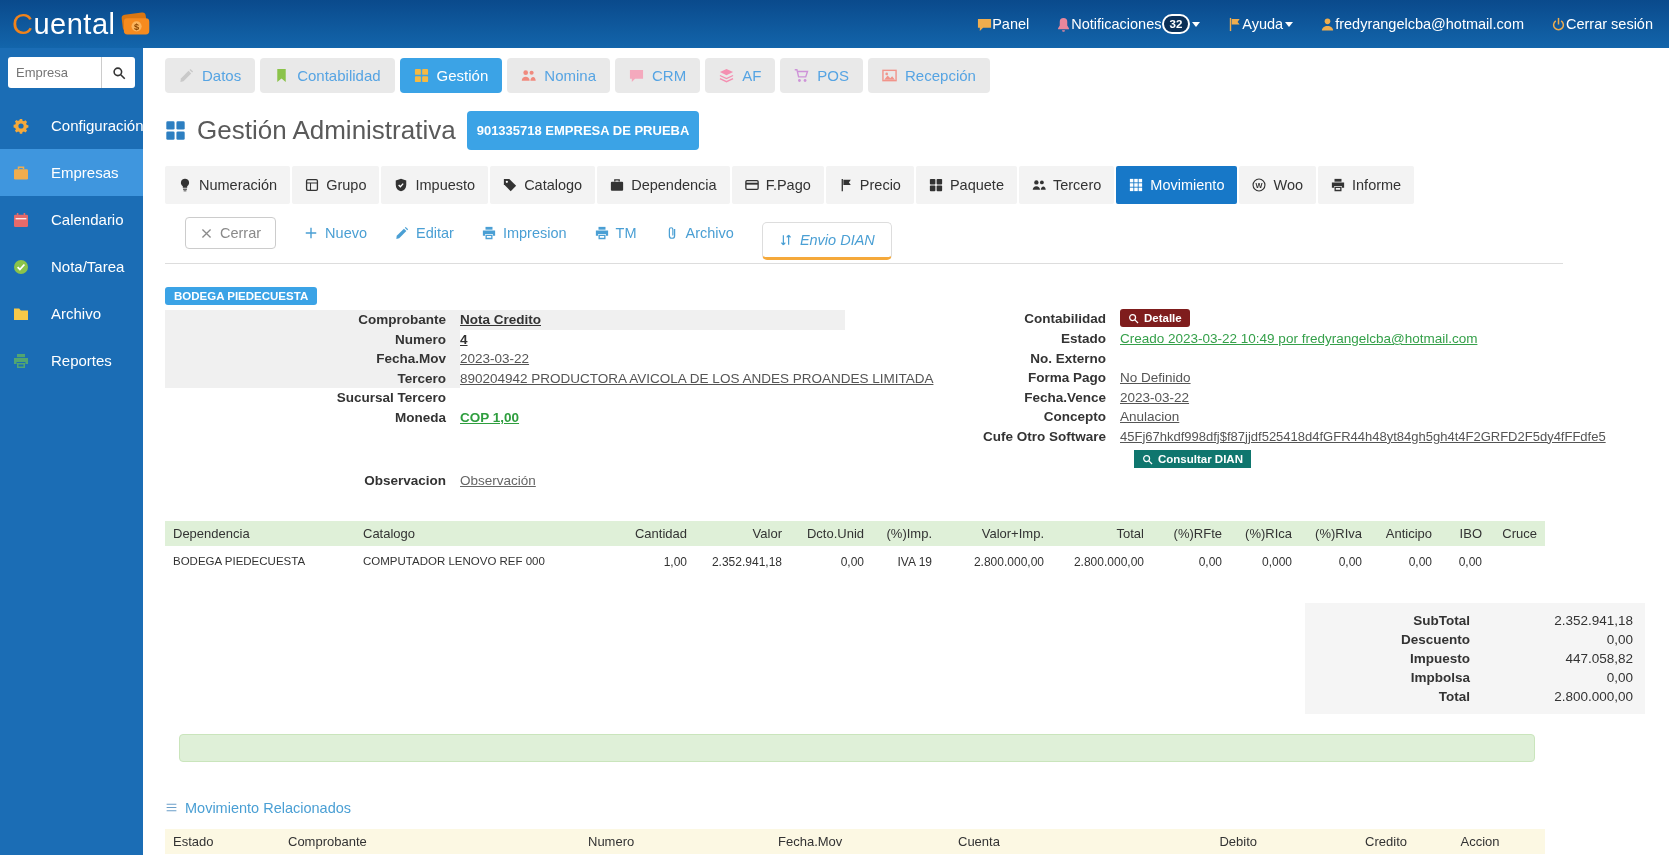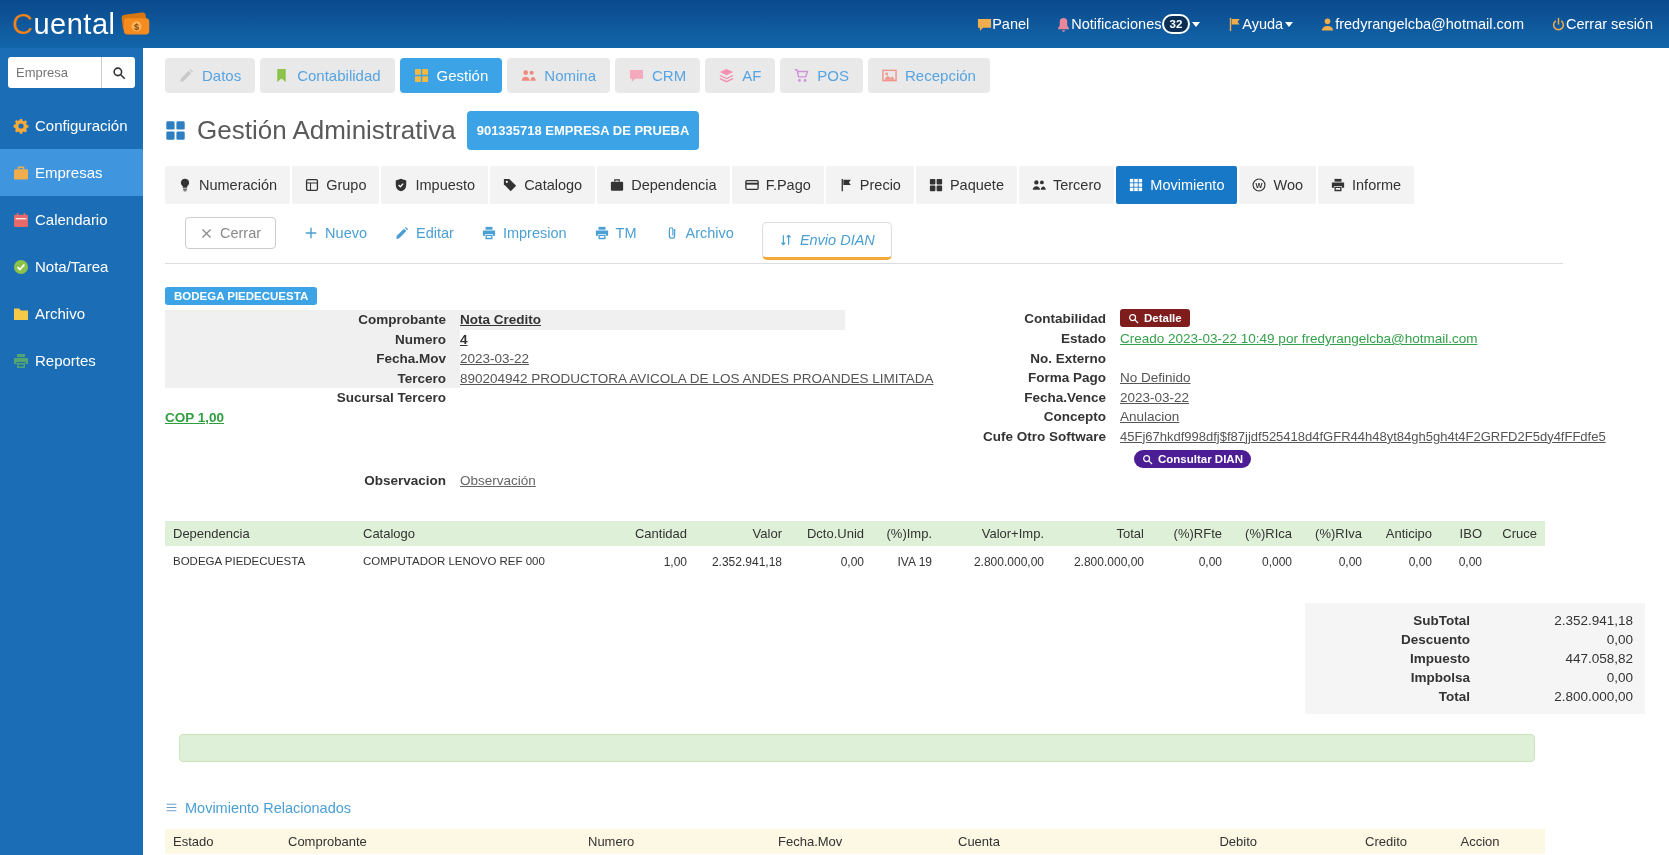--- a/index.html
+++ b/index.html
@@ -21,21 +21,21 @@
 
   
   .body-row { display:flex; height:807px; }
   .sidebar { width:143px; background:#1b6db5; flex:none; }
   .main { flex:1; background:#fff; padding:0 0 0 22px; overflow:hidden; }
 
   
   .sb-search { display:flex; margin:9px 8px 14px 8px; height:31px; }
   .sb-search input { width:93px; border:none; border-radius:3px 0 0 3px; padding:0 8px; font-size:13px; font-family:inherit; color:#333; outline:none; }
   .sb-search button { width:34px; background:#fff; border:none; border-left:1px solid #ccc; border-radius:0 3px 3px 0; display:flex; align-items:center; justify-content:center; color:#333; cursor:pointer; }
-  .sb-item { height:47px; display:flex; align-items:center; gap:6px; padding-left:13px; color:#fff; font-size:15px; cursor:pointer; }
+  .sb-item { height:47px; display:flex; align-items:center; gap:22px; padding-left:13px; color:#fff; font-size:15px; cursor:pointer; }
   .sb-item.active { background:#3f96de; }
   .sb-item .ic { width:16px; height:16px; }
   .sbi-gear { color:#f5a93b; } .sbi-brief { color:#f0ad4e; } .sbi-cal { color:#e66a6a; }
   .sbi-check { color:#8bc34a; } .sbi-folder { color:#f7c948; } .sbi-print { color:#52a571; }
 
   
   .ic { display:inline-block; width:15px; height:15px; flex:none; }
   .ic svg { width:100%; height:100%; display:block; }
 
   
@@ -81,21 +81,21 @@
   .frow { display:flex; line-height:19.5px; font-size:13.5px; }
   .flabel { width:295px; flex:none; text-align:right; font-weight:bold; color:#333; padding-right:14px; }
   .flabel2 { width:215px; flex:none; text-align:right; font-weight:bold; color:#333; padding-right:14px; }
   .fvalue { flex:1; color:#555;text-decoration:underline; }
   .sh { background:#f0f0f0; }
   .val-green { color:#2e9e3e; font-weight:bold; }
   .estado-green { color:#35a04a; }
   .obs-row { margin-top:44px; }
   .btn-detalle { display:inline-flex; align-items:center; gap:5px; background:#7f1d1d; color:#fff; font-size:11.5px; font-weight:bold; padding:3px 8px; border-radius:3px; border:none; cursor:pointer; font-family:inherit; }
   .btn-detalle .ic, .btn-consultar .ic { width:11px; height:11px; }
-  .btn-consultar { display:inline-flex; align-items:flex-end; gap:5px; background:#4c1d95; color:#fff; font-size:11.5px; font-weight:bold; padding:3px 8px; border-radius:9px; border:none; cursor:pointer; margin:4px 0 0 229px; font-family:inherit; }
+  .btn-consultar { display:inline-flex; align-items:flex-end; gap:5px; background:#0f766e; color:#fff; font-size:11.5px; font-weight:bold; padding:3px 8px; border-radius:0; border:none; cursor:pointer; margin:4px 0 0 229px; font-family:inherit; }
 
   
   .items-table { width:1380px; border-collapse:collapse; table-layout:fixed; margin-top:30px; }
   .items-table th { background:#dff0d8; font-weight:normal; font-size:13px; color:#333; padding:5px 8px; text-align:left; }
   .items-table td { font-size:12px; color:#333; padding:9px 8px 12px 8px; vertical-align:top; }
   .items-table td:first-child, .items-table td:nth-child(2) { font-size:11.5px; }
 
   
   .totals { width:340px; margin:22px 24px 0 auto; background:#f5f5f5; padding:8px 0; }
   .trow { display:flex; line-height:19px; font-size:13.5px; }
@@ -555,20 +555,21 @@
             </div>
           <div class="frow">
               <span class="flabel sh">Tercero</span>
               <span class="fvalue" style="white-space:nowrap">890204942 PRODUCTORA AVICOLA DE LOS ANDES PROANDES LIMITADA</span>
             </div>
           <div class="frow">
               <span class="flabel">Sucursal Tercero</span>
               <span class="fvalue"></span>
             </div>
           <div class="frow">
+              <span class="flabel">Moneda</span>
               <span class="fvalue val-green">COP 1,00</span>
             </div>
           <div class="frow obs-row">
               <span class="flabel">Observacion</span>
               <span class="fvalue" style="color:#666">Observación</span>
             </div>
         </div>
         <div class="doc-right">
           <div class="frow">
               <span class="flabel2">Contabilidad</span>

